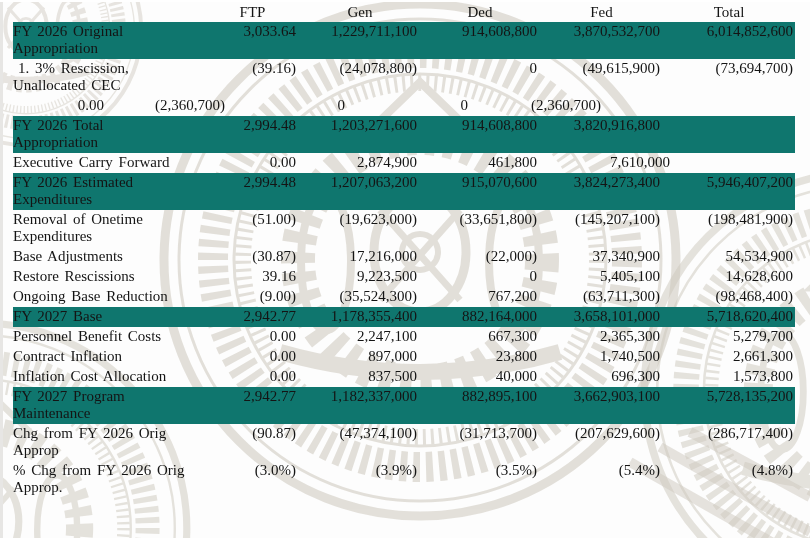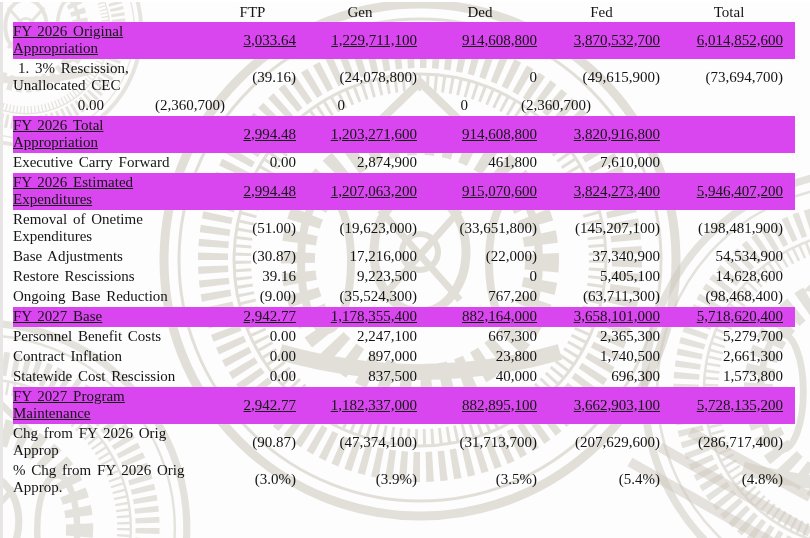--- a/index.html
+++ b/index.html
@@ -8,31 +8,31 @@
     font-family:"Liberation Serif","DejaVu Serif",serif;
     color:#141414;
   }
   .page{position:relative;width:810px;height:538px;background:#fdfdfd;}
   
   .edge-strip{position:absolute;left:0;top:0;bottom:0;width:3px;background:#e7e6e4;z-index:3;}
   
   .watermark{position:absolute;left:0;top:0;z-index:0;}
   
   .budget-table{position:relative;z-index:1;margin:2px 0 0 13px;width:782px;}
-  .row{display:flex;align-items:center;padding:1px 0 2px;}
-  .row.shaded{background:#d946ef;text-decoration:underline;}
+  .row{display:flex;align-items:flex-start;padding:1px 0 2px;}
+  .row.shaded{background:#0f766e;}
   .cell{box-sizing:border-box;font-size:15px;line-height:17px;}
   .label{width:192px;white-space:pre-line;word-spacing:2px;}
   .indented .label{text-indent:5px;}
   .num{text-align:right;}
   .ftp{width:95px;padding-right:4px;}
   .gen{width:120px;padding-right:3px;}
   .ded{width:120px;padding-right:3px;}
   .fed{width:123px;padding-right:3px;}
-  .total{width:132px;padding-right:12px;}
+  .total{width:132px;padding-right:2px;}
   .header-row{padding:2px 0 1px;}
   .header-row .num{text-align:center;padding-right:0;}
 </style>
 </head>
 <body>
 
 <div class="page">
 
   <svg class="watermark" width="810" height="538" viewBox="0 0 810 538" aria-hidden="true">
     <defs>
@@ -175,21 +175,21 @@
       </div>
         <div class="row">
         <div class="cell label">Contract Inflation</div>
         <div class="cell num ftp">0.00</div>
         <div class="cell num gen">897,000</div>
         <div class="cell num ded">23,800</div>
         <div class="cell num fed">1,740,500</div>
         <div class="cell num total">2,661,300</div>
       </div>
         <div class="row">
-        <div class="cell label">Statewide Cost Rescission</div>
+        <div class="cell label">Inflation Cost Allocation</div>
         <div class="cell num ftp">0.00</div>
         <div class="cell num gen">837,500</div>
         <div class="cell num ded">40,000</div>
         <div class="cell num fed">696,300</div>
         <div class="cell num total">1,573,800</div>
       </div>
         <div class="row shaded">
         <div class="cell label">FY 2027 Program
 Maintenance</div>
         <div class="cell num ftp">2,942.77</div>

